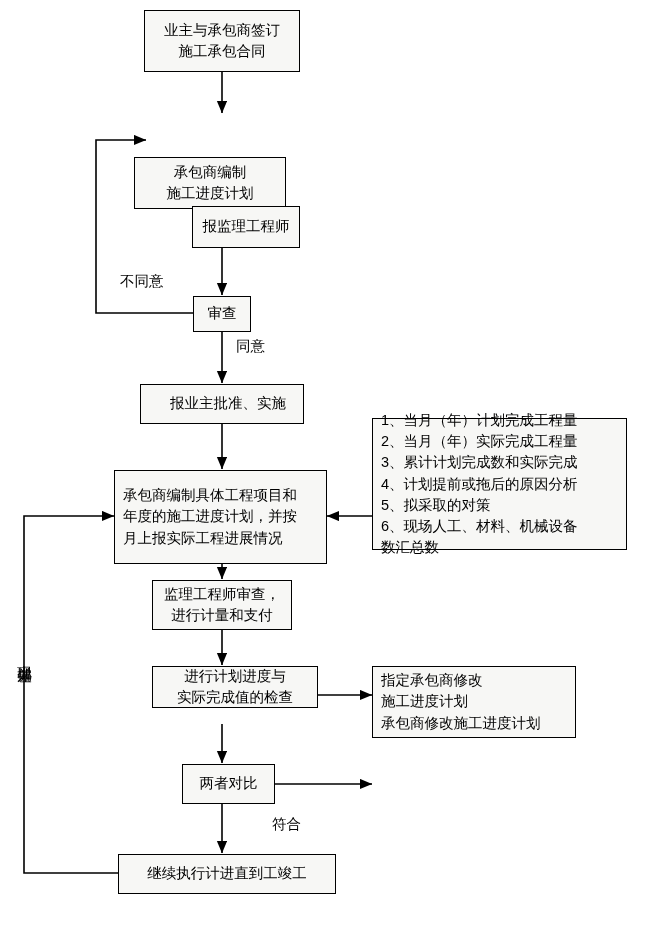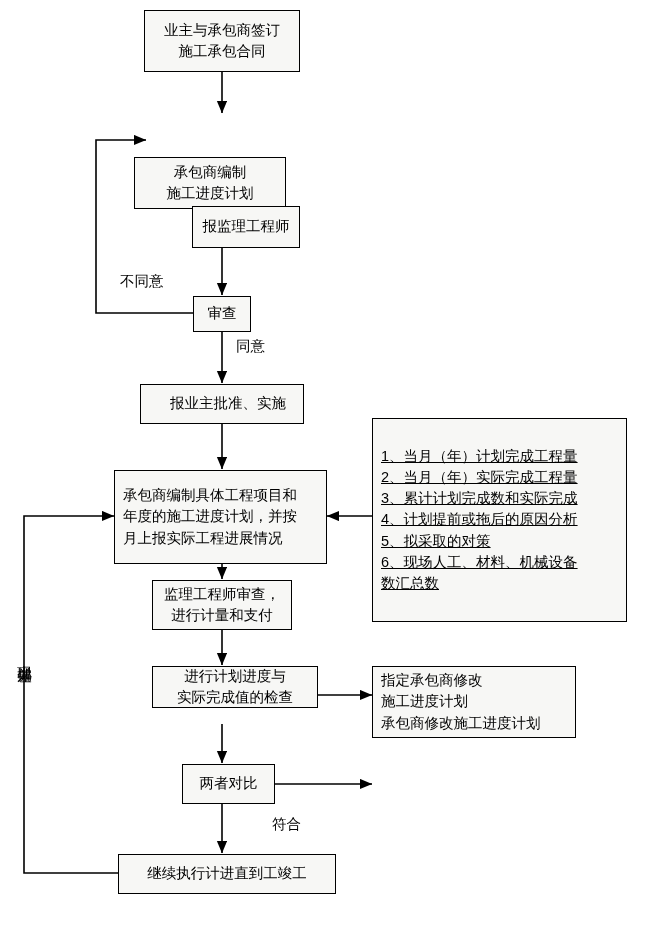--- a/index.html
+++ b/index.html
@@ -126,21 +126,21 @@
 
   <div class="node" style="left:182px; top:764px; width:93px; height:40px;">两者对比</div>
 
   <div class="node" style="left:118px; top:854px; width:218px; height:40px;">继续执行计进直到工竣工</div>
 
   <div class="node left" style="left:372px; top:666px; width:204px; height:72px;">指定承包商修改
 施工进度计划
 承包商修改施工进度计划</div>
 
 
-  <div class="node left" style="left:372px; top:418px; width:255px; height:204px;text-decoration:underline;">1、当月（年）计划完成工程量
+  <div class="node left" style="left:372px; top:418px; width:255px; height:132px;">1、当月（年）计划完成工程量
 2、当月（年）实际完成工程量
 3、累计计划完成数和实际完成
 4、计划提前或拖后的原因分析
 5、拟采取的对策
 6、现场人工、材料、机械设备
 数汇总数</div>
 
   <div class="label" style="left:120px; top:272px;">不同意</div>
 
   <div class="label" style="left:236px; top:337px;">同意</div>

